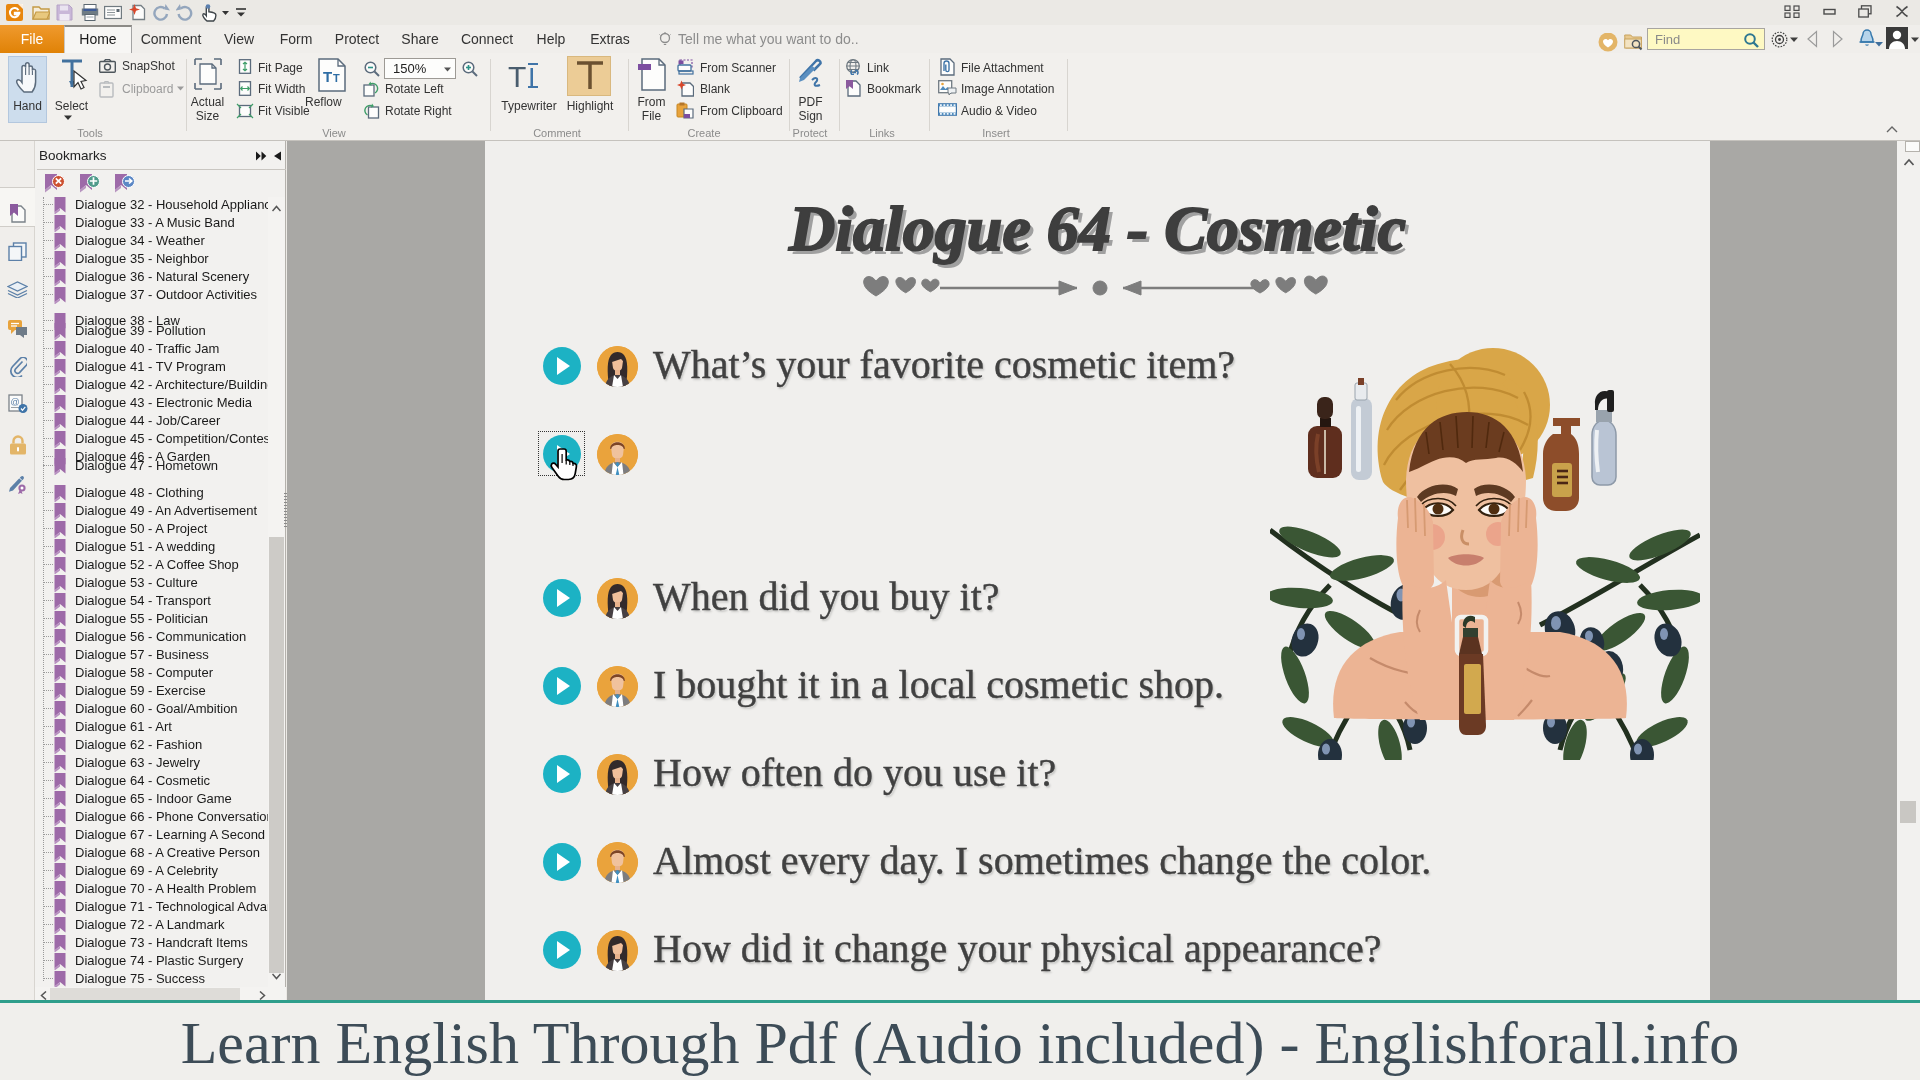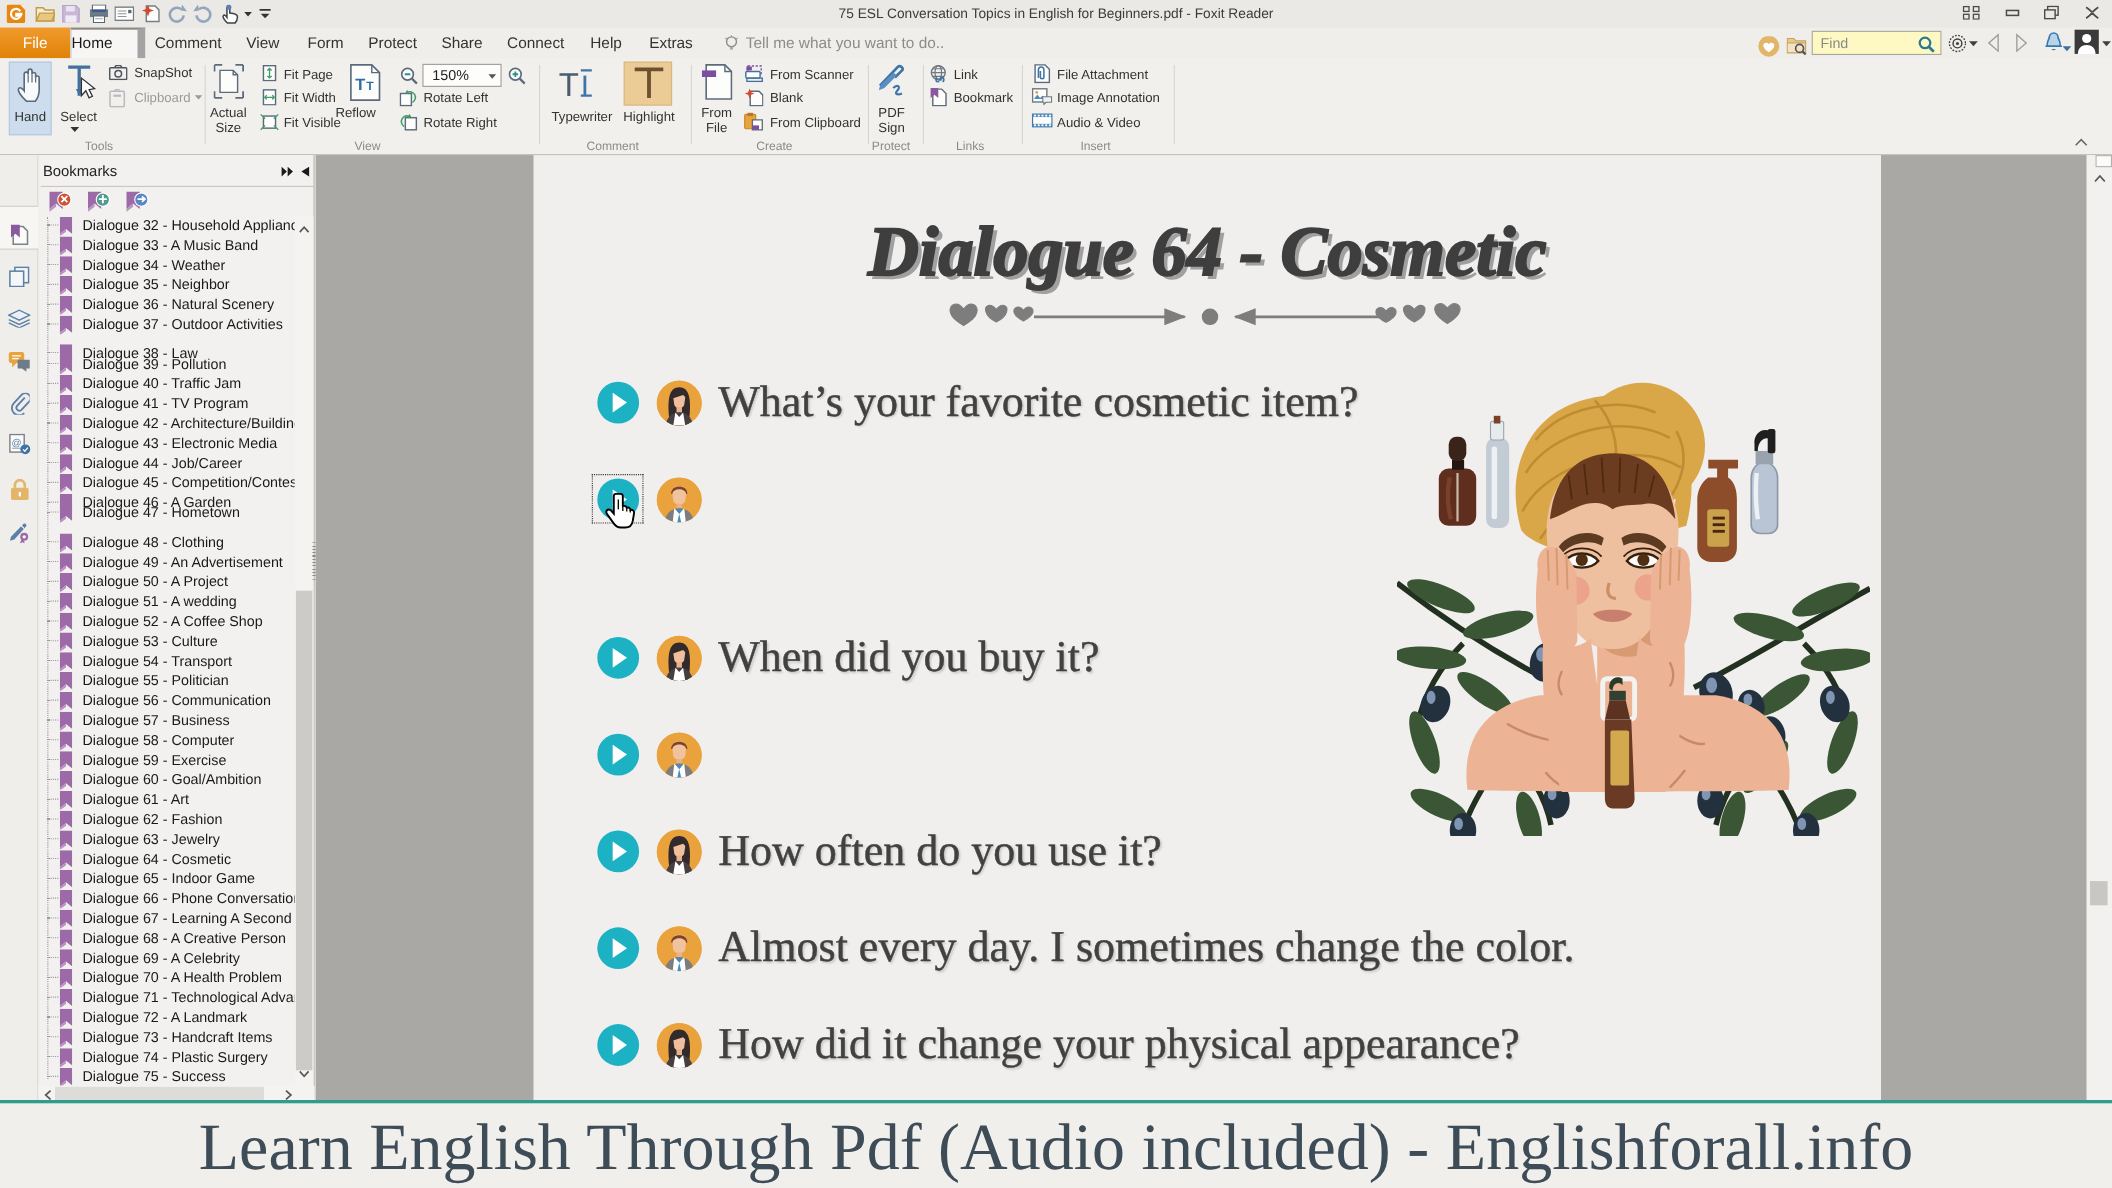--- a/index.html
+++ b/index.html
@@ -9,21 +9,21 @@
 
 
 #titlebar { position:absolute; left:0; top:0; width:1920px; height:25px; background:#ebe9e5; }
 #title-text { position:absolute; left:0; top:5px; width:1920px; text-align:center; font-size:12.5px; color:#3c3c3c; }
 .qi { position:absolute; top:4px; }
 
 
 #tabrow { position:absolute; left:0; top:25px; width:1920px; height:28px; background:#f0eeeb; }
 #filetab { position:absolute; left:0; top:0; width:64px; height:28px; background:linear-gradient(#f09a2e,#e08206); color:#fff; font-size:14px; text-align:center; line-height:28px; }
 .tab { position:absolute; top:0; height:28px; font-size:14px; color:#333; line-height:28px; text-align:center; }
-#hometab { position:absolute; left:64px; top:0; width:68px; height:28px; background:#f7f6f4; border-top:2px solid #8c8a86; border-left:1px solid #c9c6c1; border-right:7px solid #a3a3a3; color:#1a1a1a; font-size:14px; line-height:25px; }
+#hometab { position:absolute; left:64px; top:0; width:68px; height:28px; background:#f7f6f4; border-top:2px solid #8c8a86; border-left:1px solid #c9c6c1; border-right:1px solid #a3a3a3; color:#1a1a1a; font-size:14px; text-align:center; line-height:25px; }
 
 
 #ribbon { position:absolute; left:0; top:53px; width:1920px; height:88px; background:#f2f0ed; border-bottom:1px solid #c5c2bd; }
 .rsep { position:absolute; top:6px; width:1px; height:72px; background:#d8d5d0; }
 .rlabel { position:absolute; top:74px; font-size:11px; color:#8b8b8b; text-align:center; }
 .rsmall { position:absolute; font-size:12px; color:#333; }
 
 
 #sidestrip { position:absolute; left:0; top:141px; width:35px; height:861px; background:#f0eeeb; border-right:1px solid #d8d5d0; }
 #sidetab-active { position:absolute; left:0; top:46px; width:35px; height:40px; background:#f7f6f3; border-top:1px solid #d0cdc8; border-bottom:1px solid #d0cdc8; }
@@ -105,21 +105,20 @@
         <path d="M7 17c-2.5-2-5-5.5-4-6.8 1-1.2 2.5.3 3.3 1.5V3.2c0-1.8 2.6-1.8 2.6 0v4.6c2.8.3 7 1.2 7 3.4 0 2-1 4.5-2.3 5.8z" fill="#fff" stroke="#3f454a" stroke-width="1.4"></path>
         <circle cx="8" cy="2.5" r="2.3" fill="#5b7fae"></circle>
       </svg>
     <svg class="qi" style="left:222px" width="8" height="17">
         <path d="M0 7l3.5 4L7 7z" fill="#333"></path>
       </svg>
     <svg class="qi" style="left:235px" width="12" height="17">
         <line x1="1" y1="5" x2="11" y2="5" stroke="#333" stroke-width="1.6"></line>
         <path d="M2 8.5l4 4 4-4z" fill="#333"></path>
       </svg>
-    <div id="title-text">75 ESL Conversation Topics in English for Beginners.pdf - Foxit Reader</div>
 
     <svg class="qi" style="left:1784px;top:5px" width="16" height="13">
         <g fill="none" stroke="#4b4b4b" stroke-width="1.2">
           <rect x="1" y="1" width="5" height="4.4"></rect>
           <rect x="10" y="1" width="5" height="4.4"></rect>
           <rect x="1" y="8" width="5" height="4.4"></rect>
           <rect x="10" y="8" width="5" height="4.4"></rect>
         </g>
       </svg>
     <svg class="qi" style="left:1823px;top:5px" width="14" height="13">
@@ -924,20 +923,21 @@
       <div class="avatar" style="left:112px;top:525px;"><svg width="41" height="41" viewBox="0 0 41 41">
             <circle cx="20.5" cy="20.5" r="20.5" fill="#eaa33c"></circle>
             <path d="M14 13 C14 6,27 6,27 13 L26 21 C25 26,16 26,15 21z" fill="#f0c29e"></path>
             <path d="M13.2 15 C12.5 6,28.5 6,27.8 15 L26.8 15 C26 9.5,15 9.5,14.2 15z" fill="#7d4526"></path>
             <path d="M18 24h5v4h-5z" fill="#e8b28c"></path>
             <path d="M7 41 C8 33,13 28,20.5 28 C28 28,33 33,34 41z" fill="#7d7d7f"></path>
             <path d="M16 28l4.5 5 4.5-5 1.5 13h-12z" fill="#fff"></path>
             <path d="M20.5 33l-2.2-2.7 2.2-2.3 2.2 2.3z" fill="#3f8fc0"></path>
             <path d="M20.5 33l-1.8 8h3.6z" fill="#3f8fc0"></path>
           </svg></div>
+      <div class="qrow" style="left:168px;top:520px;">I bought it in a local cosmetic shop.</div>
 
       <div class="play" style="left:58px;top:614px;"></div>
       <div class="avatar" style="left:112px;top:613px;"><svg width="41" height="41" viewBox="0 0 41 41">
             <circle cx="20.5" cy="20.5" r="20.5" fill="#eaa33c"></circle>
             <path d="M12 40 C10 25,10 14,14 9 C17 5,24 5,27 9 C31 14,31 25,29 40 L25 41 L16 41z" fill="#332a2b"></path>
             <path d="M15 15 C15 9,26 9,26 15 L25 22 C24 26,17 26,16 22z" fill="#f0bf9b"></path>
             <path d="M14 12 C16 8,25 8,27 12 L27 16 L24 13 L15 16z" fill="#332a2b"></path>
             <path d="M18 24h5v5h-5z" fill="#e8b28c"></path>
             <path d="M8 41 C9 33,14 29,20.5 29 C27 29,32 33,33 41z" fill="#474043"></path>
             <path d="M17 29l3.5 4 3.5-4 2 12h-11z" fill="#fff"></path>

